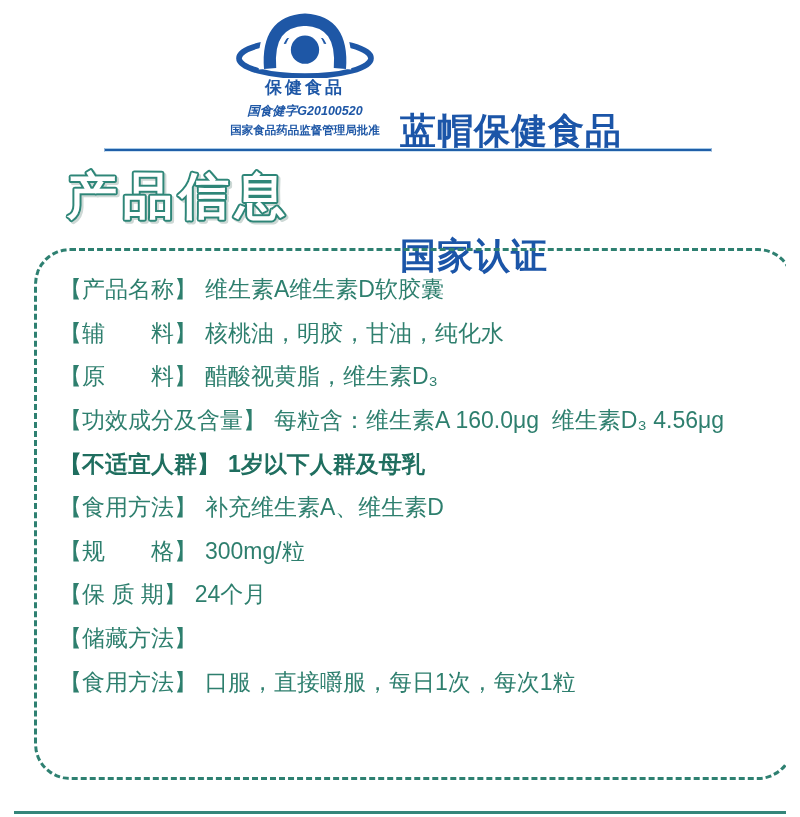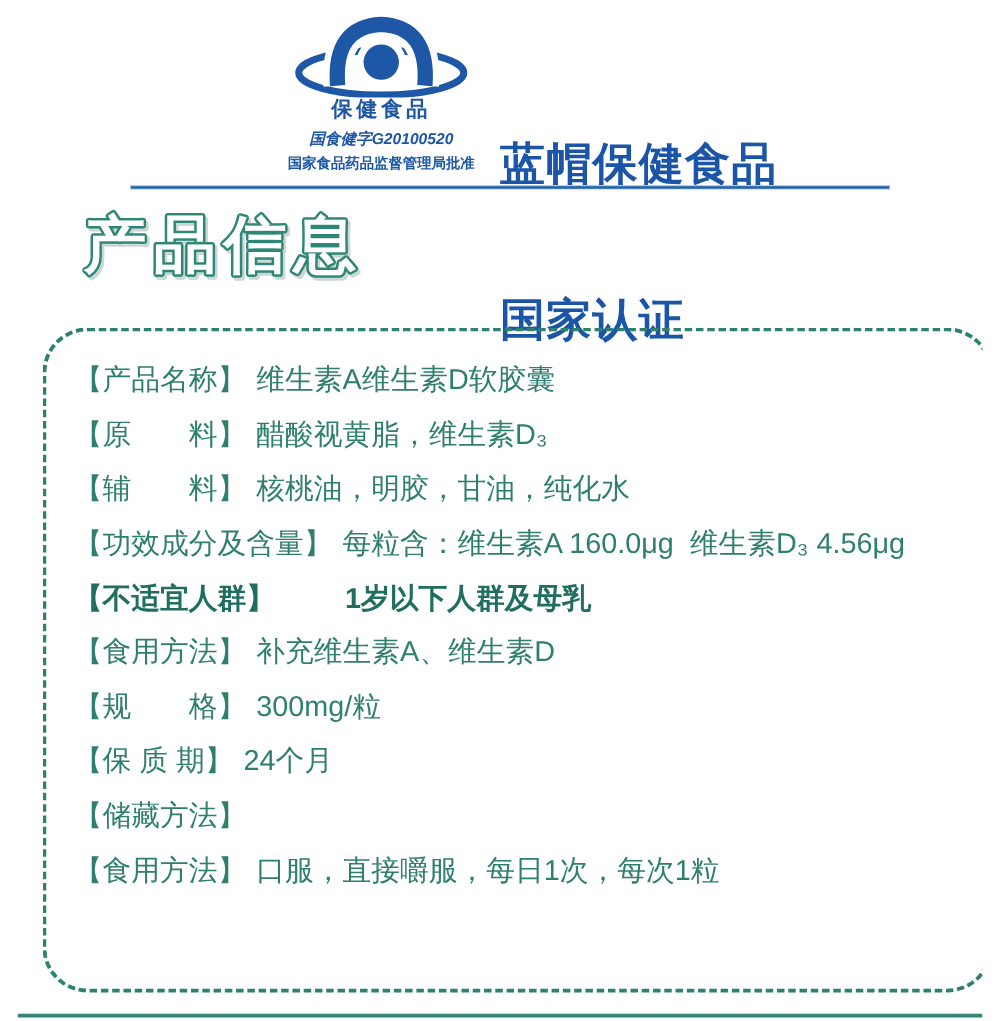--- a/index.html
+++ b/index.html
@@ -85,38 +85,38 @@
     text-align: left;
   }
   .bubble-title-wrap svg { display: inline-block; }
   svg text {
     font-family: "Liberation Sans", "DejaVu Sans", sans-serif;
   }
 
   
   .info-box {
     position: absolute;
-    top: 262px;
+    top: 248px;
     left: 20px;
     width: 760px;
     height: 532px;
     border: 3px dashed #2e8071;
     border-radius: 36px;
     padding: 17px 14px 0 22px;
   }
   .row {
     height: 43.6px;
     display: flex;
     align-items: center;
     font-size: 23px;
     color: #2e7f6e;
   }
   .row-label { white-space: pre; flex: none; }
   .row-content { white-space: pre; margin-left: 8px; }
-  .row.bold { font-weight: bold; color: #1f6e5f; gap: 48px; }
+  .row.bold { font-weight: bold; color: #1f6e5f; }
 
   
   .bottom-line {
     position: absolute;
     left: 0;
     bottom: 3px;
     width: 100%;
     height: 3px;
     background: #35857a;
   }
@@ -154,26 +154,26 @@
     </svg>
   </div>
 
   <div class="info-box">
     <div id="info-list">
         <div class="row">
     <span class="row-label">【产品名称】</span>
     <span class="row-content">维生素A维生素D软胶囊</span>
   </div>
         <div class="row">
+    <span class="row-label">【辅　　料】</span>
+    <span class="row-content">核桃油，明胶，甘油，纯化水</span>
+  </div>
+        <div class="row">
     <span class="row-label">【原　　料】</span>
     <span class="row-content">醋酸视黄脂，维生素D₃</span>
-  </div>
-        <div class="row">
-    <span class="row-label">【辅　　料】</span>
-    <span class="row-content">核桃油，明胶，甘油，纯化水</span>
   </div>
         <div class="row">
     <span class="row-label">【功效成分及含量】</span>
     <span class="row-content">每粒含：维生素A 160.0μg  维生素D₃ 4.56μg</span>
   </div>
         <div class="row bold">
     <span class="row-label">【不适宜人群】</span>
     <span class="row-content">1岁以下人群及母乳</span>
   </div>
         <div class="row">

